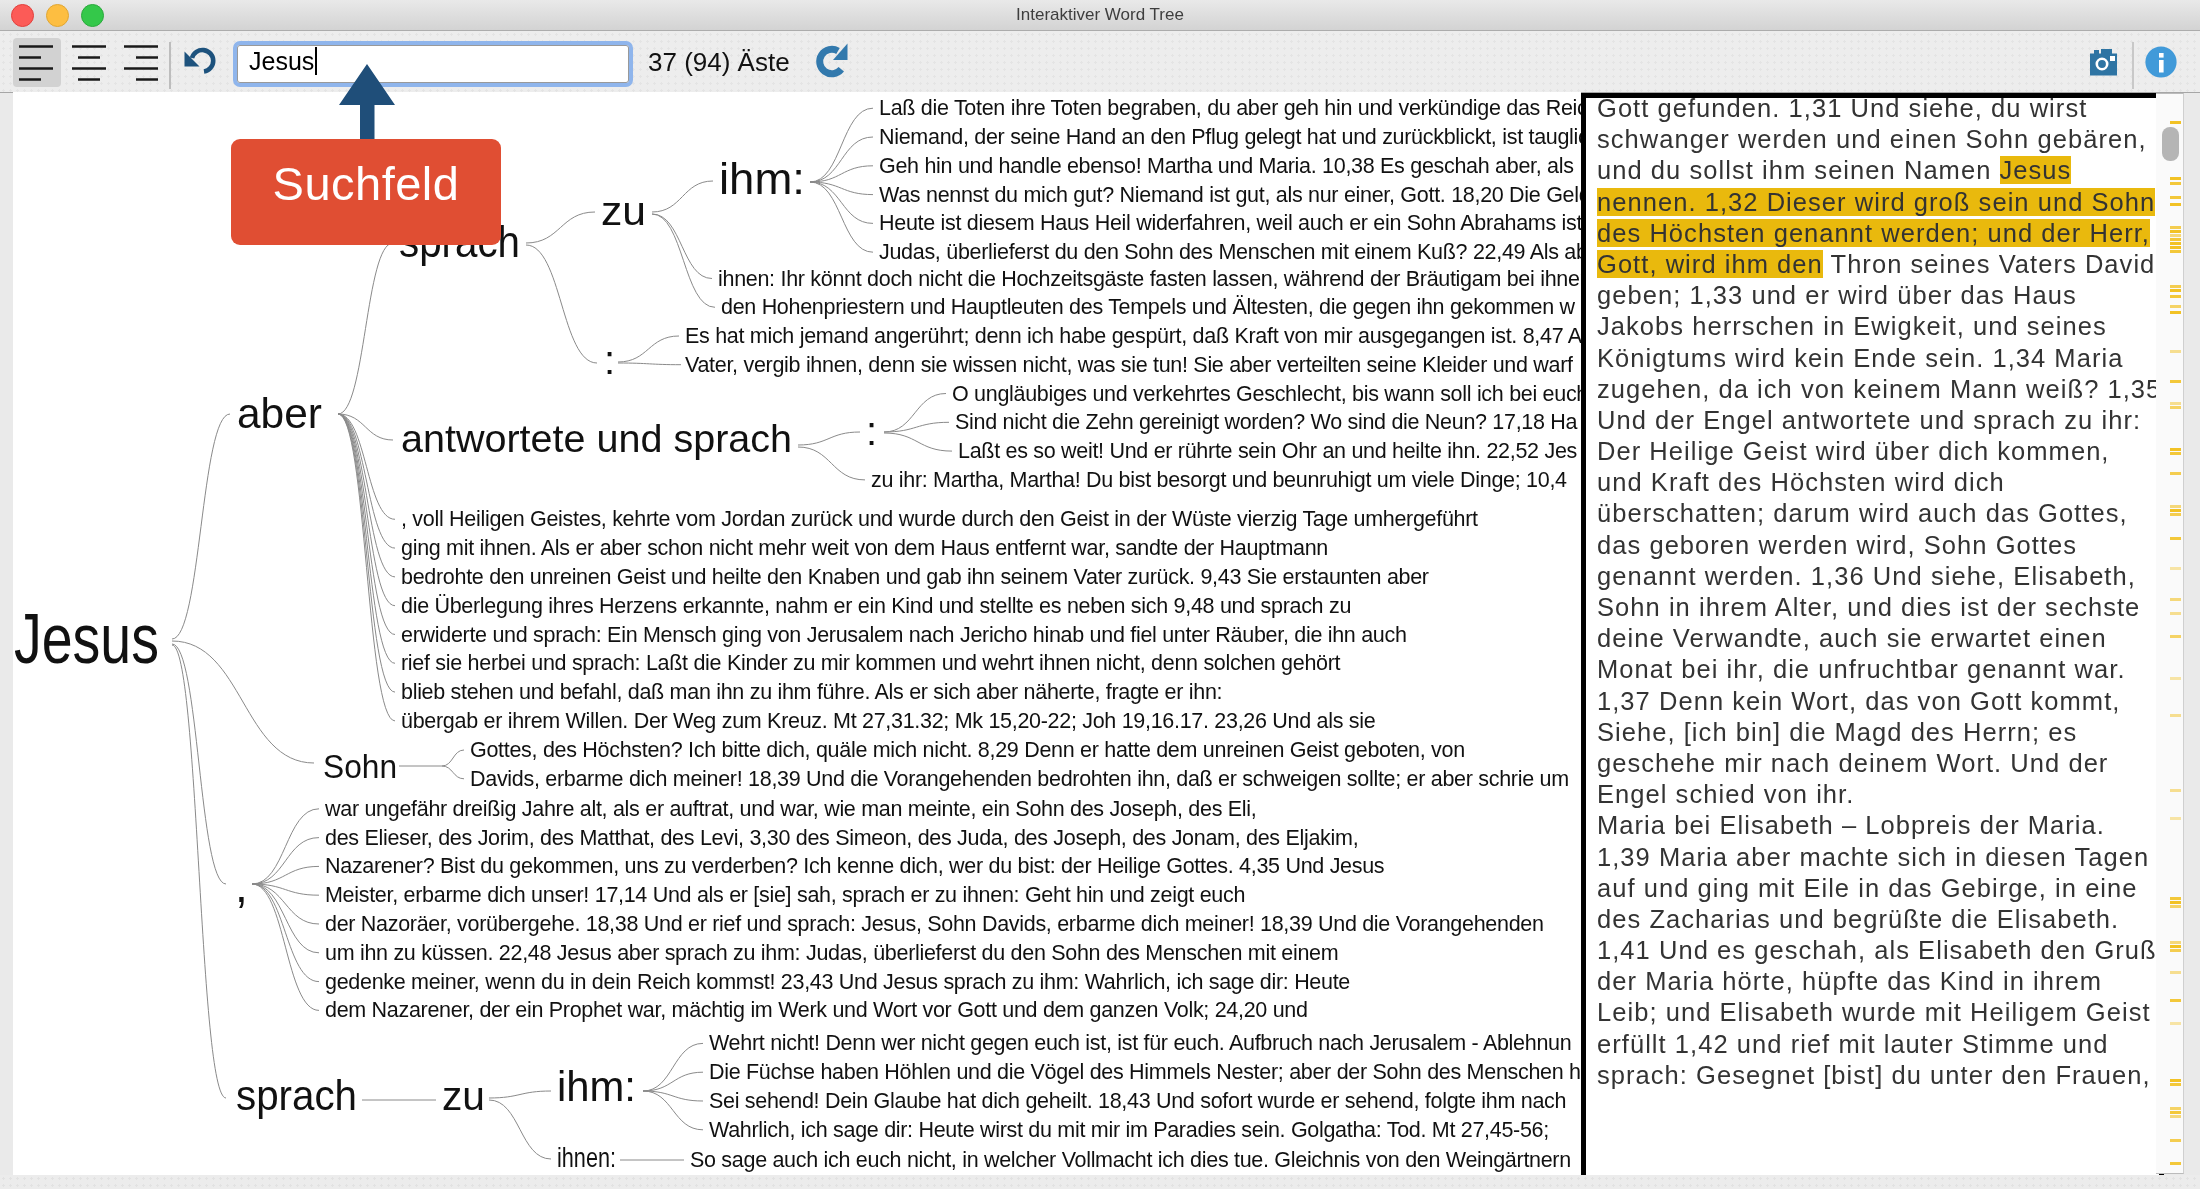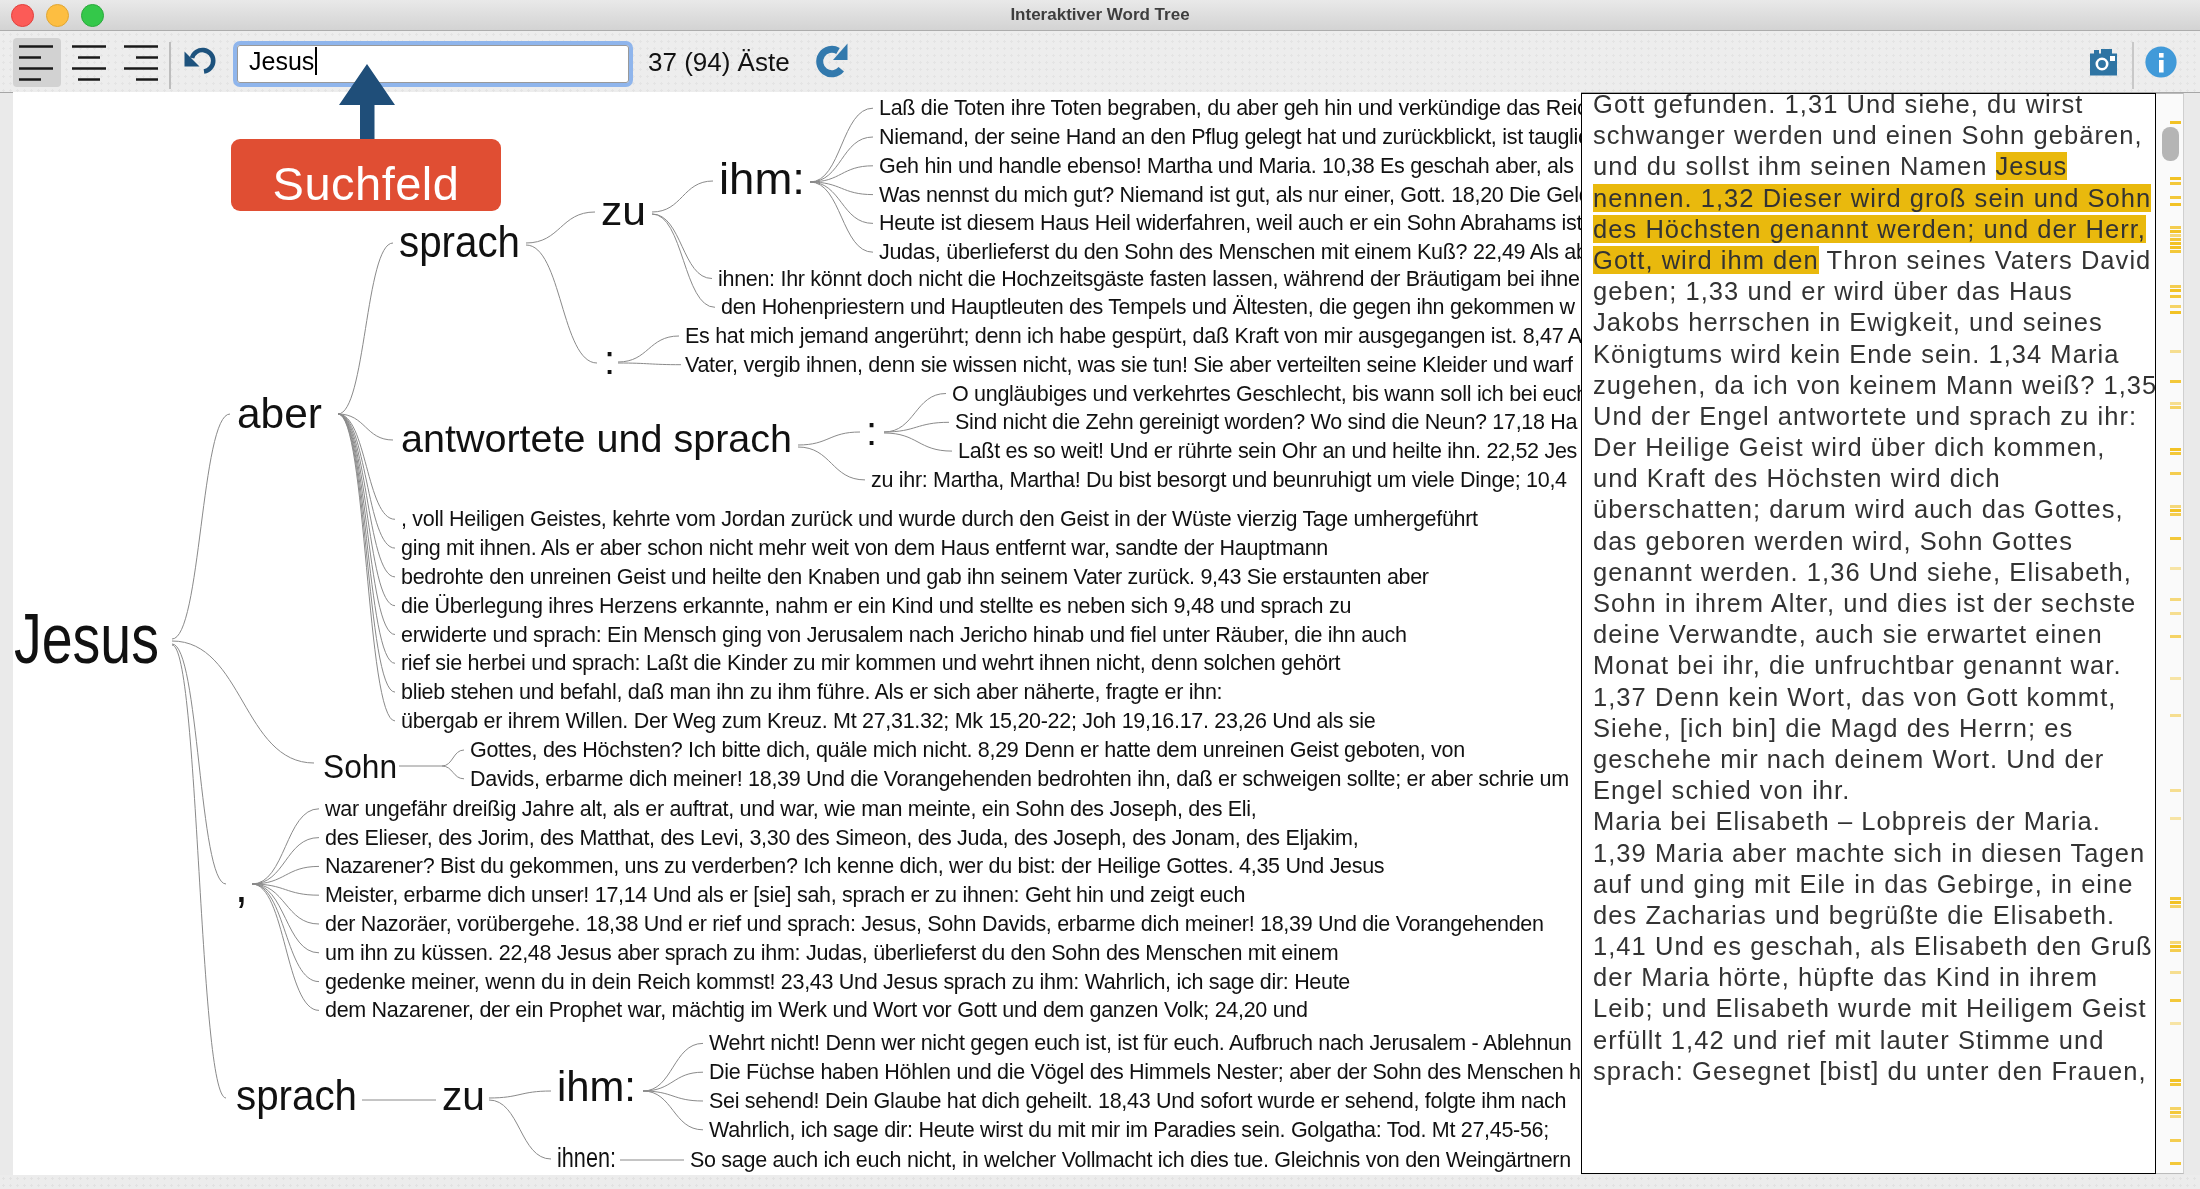--- a/index.html
+++ b/index.html
@@ -1,34 +1,34 @@
 <!DOCTYPE html>
 <html><head><meta charset="utf-8">
 <style>
 html,body{margin:0;padding:0;width:2200px;height:1189px;overflow:hidden;
  font-family:"Liberation Sans", sans-serif;background:#eaeaea;}
 #bottombar{position:absolute;left:0;top:1175px;width:2200px;height:14px;background:#ececec;
  background-image:radial-gradient(#e2e2e2 1.1px, transparent 1.2px);background-size:7px 7px;}
 #titlebar{position:absolute;left:0;top:0;width:2200px;height:30px;
  background:linear-gradient(#e9e9e9,#d3d3d3);border-bottom:1px solid #acacac;}
 .light{position:absolute;top:4px;width:21px;height:21px;border-radius:50%;}
-#title{position:absolute;width:100%;text-align:center;font-size:17px;color:#3e3e3e;top:5px;font-weight:bold;}
+#title{position:absolute;width:100%;text-align:center;font-size:17px;color:#3e3e3e;top:5px;}
 #toolbar{position:absolute;left:0;top:31px;width:2200px;height:61px;
  background:#ededed;border-bottom:1px solid #a6a6a6;
  background-image:radial-gradient(#e4e4e4 1.1px, transparent 1.2px);background-size:7px 7px;}
 #treecanvas{position:absolute;left:13px;top:92px;width:1568px;height:1083px;background:#fff;}
 #searchbox{position:absolute;left:233px;top:41px;width:380px;height:36px;background:#fff;
  border:4px solid #8fb5ec;border-radius:7px;box-shadow:inset 0 0 0 1px #999;
  font-size:25px;color:#000;padding:2px 0 0 12px;}
 #cursor{border-right:2px solid #000;padding-right:1px;}
 #count{position:absolute;left:648px;top:47px;font-size:26px;color:#111;text-align:center;}
-#suchfeld{position:absolute;left:231px;top:139px;width:270px;height:72px;background:#e04e33;
+#suchfeld{position:absolute;left:231px;top:139px;width:270px;height:106px;background:#e04e33;
  border-radius:9px;color:#fff;font-size:47px;text-align:center;line-height:90px;letter-spacing:0.5px;}
 #panel{position:absolute;left:1581px;top:93px;width:562px;height:1069px;background:#fff;
- border:1px solid #000000;font-size:25.5px;color:#333;overflow:hidden;
+ border:5px solid #000000;font-size:25.5px;color:#333;overflow:hidden;
  padding:0 0 10px 11px;}
 .pl{white-space:nowrap;height:31.2px;line-height:31.2px;letter-spacing:1.05px;}
 .pl:first-child{margin-top:-5px;}
 .hl{background:#e9b90d;}
 #scrollstrip{position:absolute;left:2156px;top:93px;width:27px;height:1079px;background:#fafafa;
  border-top:1px solid #bbb;border-bottom:1px solid #bbb;border-right:1px solid #cfcfcf;}
 #thumb{position:absolute;left:2162px;top:127px;width:17px;height:34px;background:#b5b5b5;border-radius:8px;}
 </style></head>
 <body>
 <div id="titlebar">

